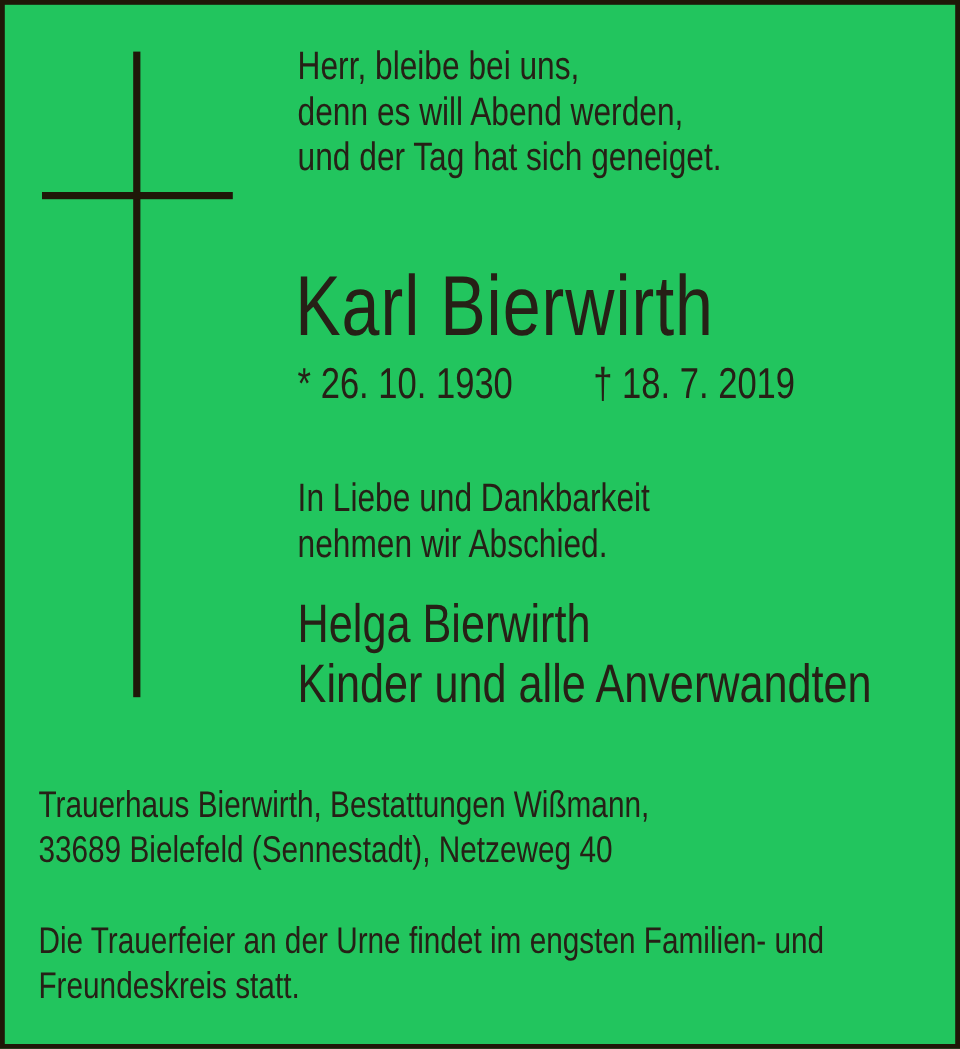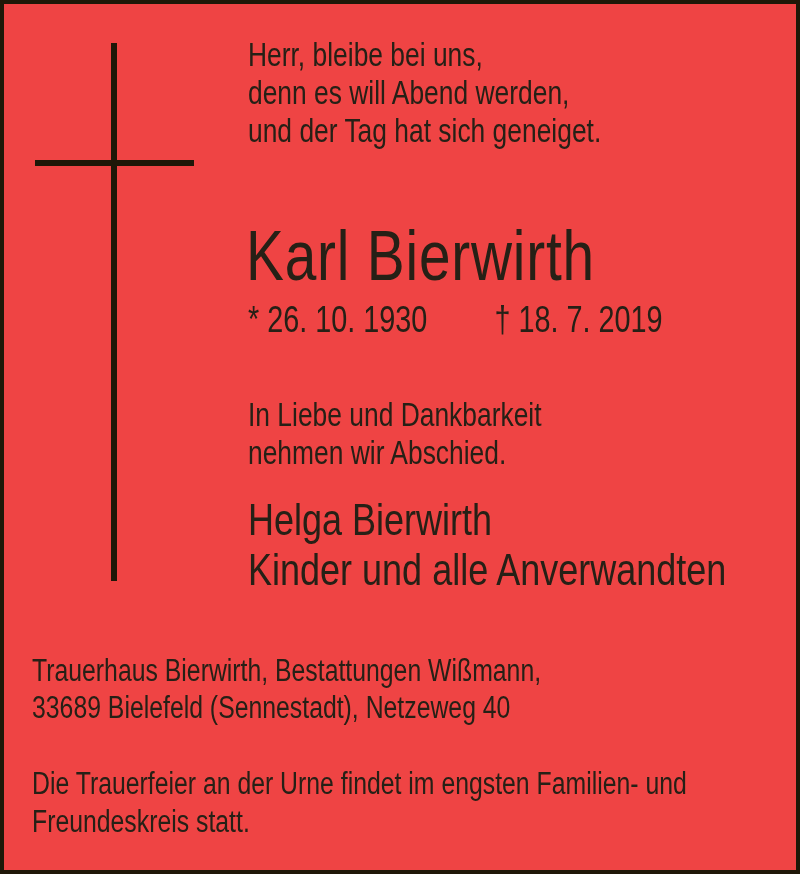--- a/index.html
+++ b/index.html
@@ -6,21 +6,21 @@
     margin: 0;
     padding: 0;
     background: #ffffff;
   }
   .page {
     position: absolute;
     top: 0; left: 0;
     width: 800px;
     height: 874px;
     box-sizing: border-box;
-    background: #ef4444;
+    background: #22c55e;
     border: 4px solid #1f1808;
     font-family: "Liberation Sans", sans-serif;
     color: #262016;
     overflow: hidden;
   }
   .abs { position: absolute; white-space: nowrap; }
   
   .condensed {
     transform: scaleX(0.8);
     transform-origin: 0 0;

